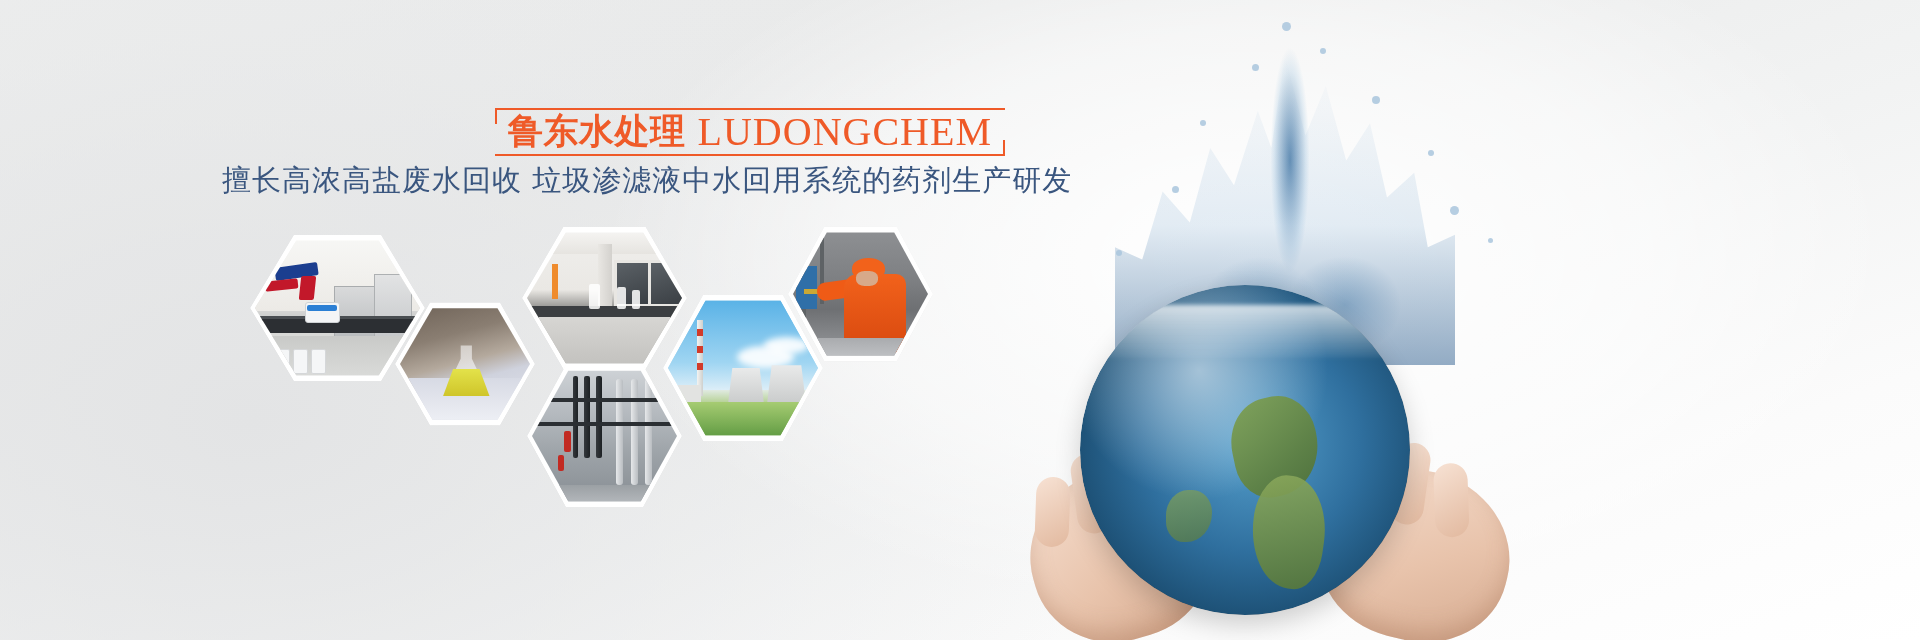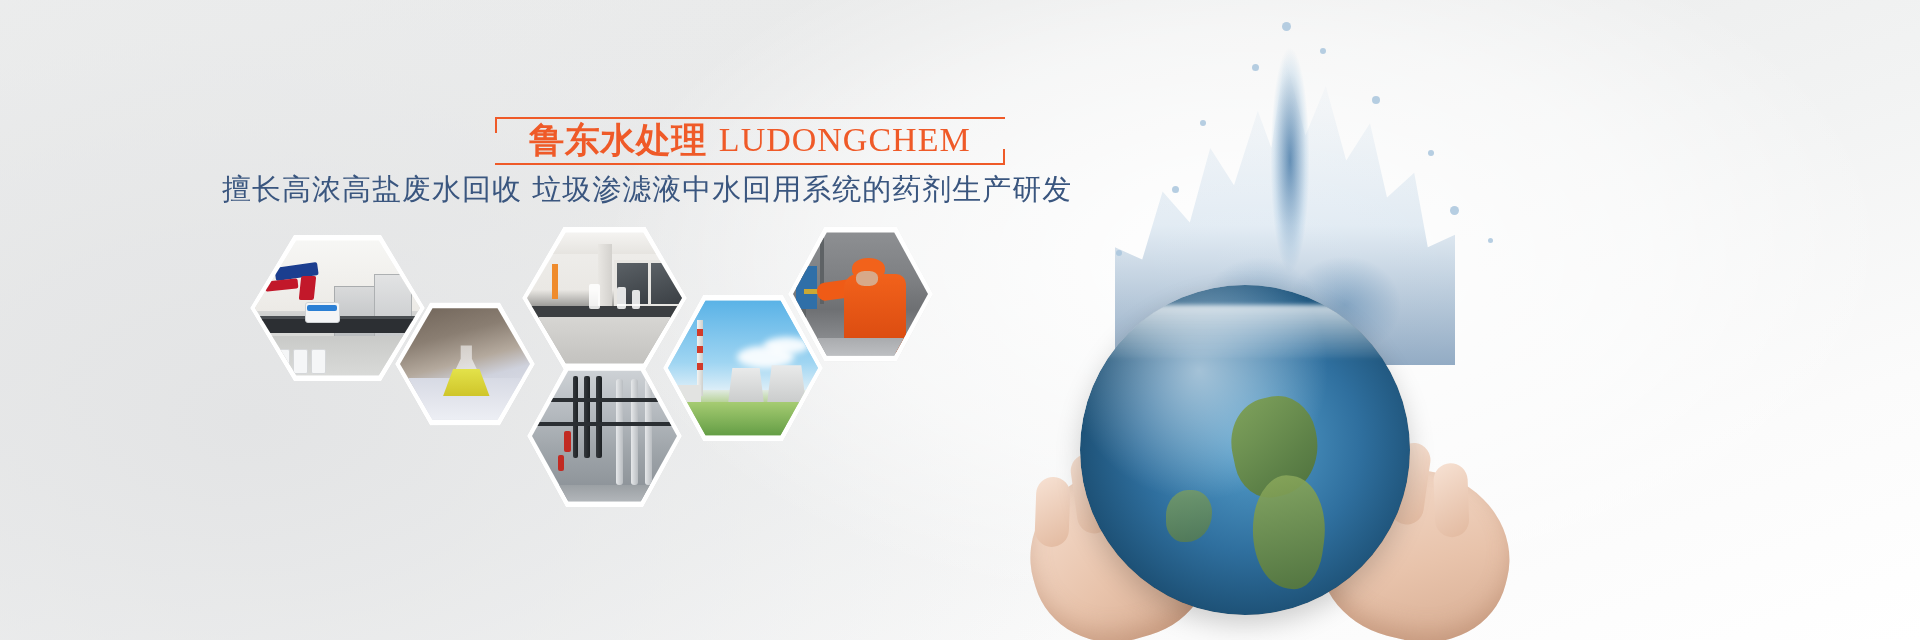--- a/index.html
+++ b/index.html
@@ -10,39 +10,39 @@
   }
   #banner{
     position:relative;width:1920px;height:640px;overflow:hidden;
     background:
       radial-gradient(ellipse 900px 500px at 1250px 260px, #ffffff 0%, rgba(255,255,255,0.55) 45%, rgba(255,255,255,0) 72%),
       radial-gradient(ellipse 1100px 700px at 250px 420px, #e3e4e5 0%, rgba(232,233,234,0.35) 55%, rgba(255,255,255,0) 80%),
       linear-gradient(160deg,#eceded 0%,#e9eaea 28%,#f2f3f3 58%,#fbfbfb 80%,#ffffff 100%);
   }
 
   
-  #headline{position:absolute;left:0;top:13px;width:1060px;height:215px;}
+  #headline{position:absolute;left:0;top:4px;width:1060px;height:215px;}
 
   .title-frame{
     position:absolute;left:495px;top:104px;width:510px;height:48px;
   }
   .title-frame .rule{position:absolute;background:#ef5a28;}
   .rule-top{left:0;top:0;width:100%;height:2px;}
   .rule-bottom{left:0;bottom:0;width:100%;height:2px;}
   .rule-left{left:0;top:0;width:2px;height:16px;}
   .rule-right{right:0;bottom:0;width:2px;height:16px;}
 
   .title-text{
     position:absolute;left:495px;top:101px;width:510px;height:52px;
     display:flex;align-items:center;justify-content:center;
     font-family:"Liberation Serif","DejaVu Serif",serif;
     font-size:35px;font-weight:700;color:#ef5a28;letter-spacing:0.5px;
     white-space:nowrap;
   }
-  .title-text .en{font-size:34px;font-weight:400;letter-spacing:1px;margin-left:12px;}
+  .title-text .en{font-size:40px;font-weight:400;letter-spacing:1px;margin-left:12px;}
 
   .subtitle{
     position:absolute;left:222px;top:157px;width:790px;
     font-family:"DejaVu Sans","Liberation Sans",sans-serif;
     font-size:29px;font-weight:400;color:#3a567f;letter-spacing:1px;
     white-space:nowrap;
   }
 
   
   #hexes{position:absolute;left:0;top:0;width:1000px;height:640px;}

